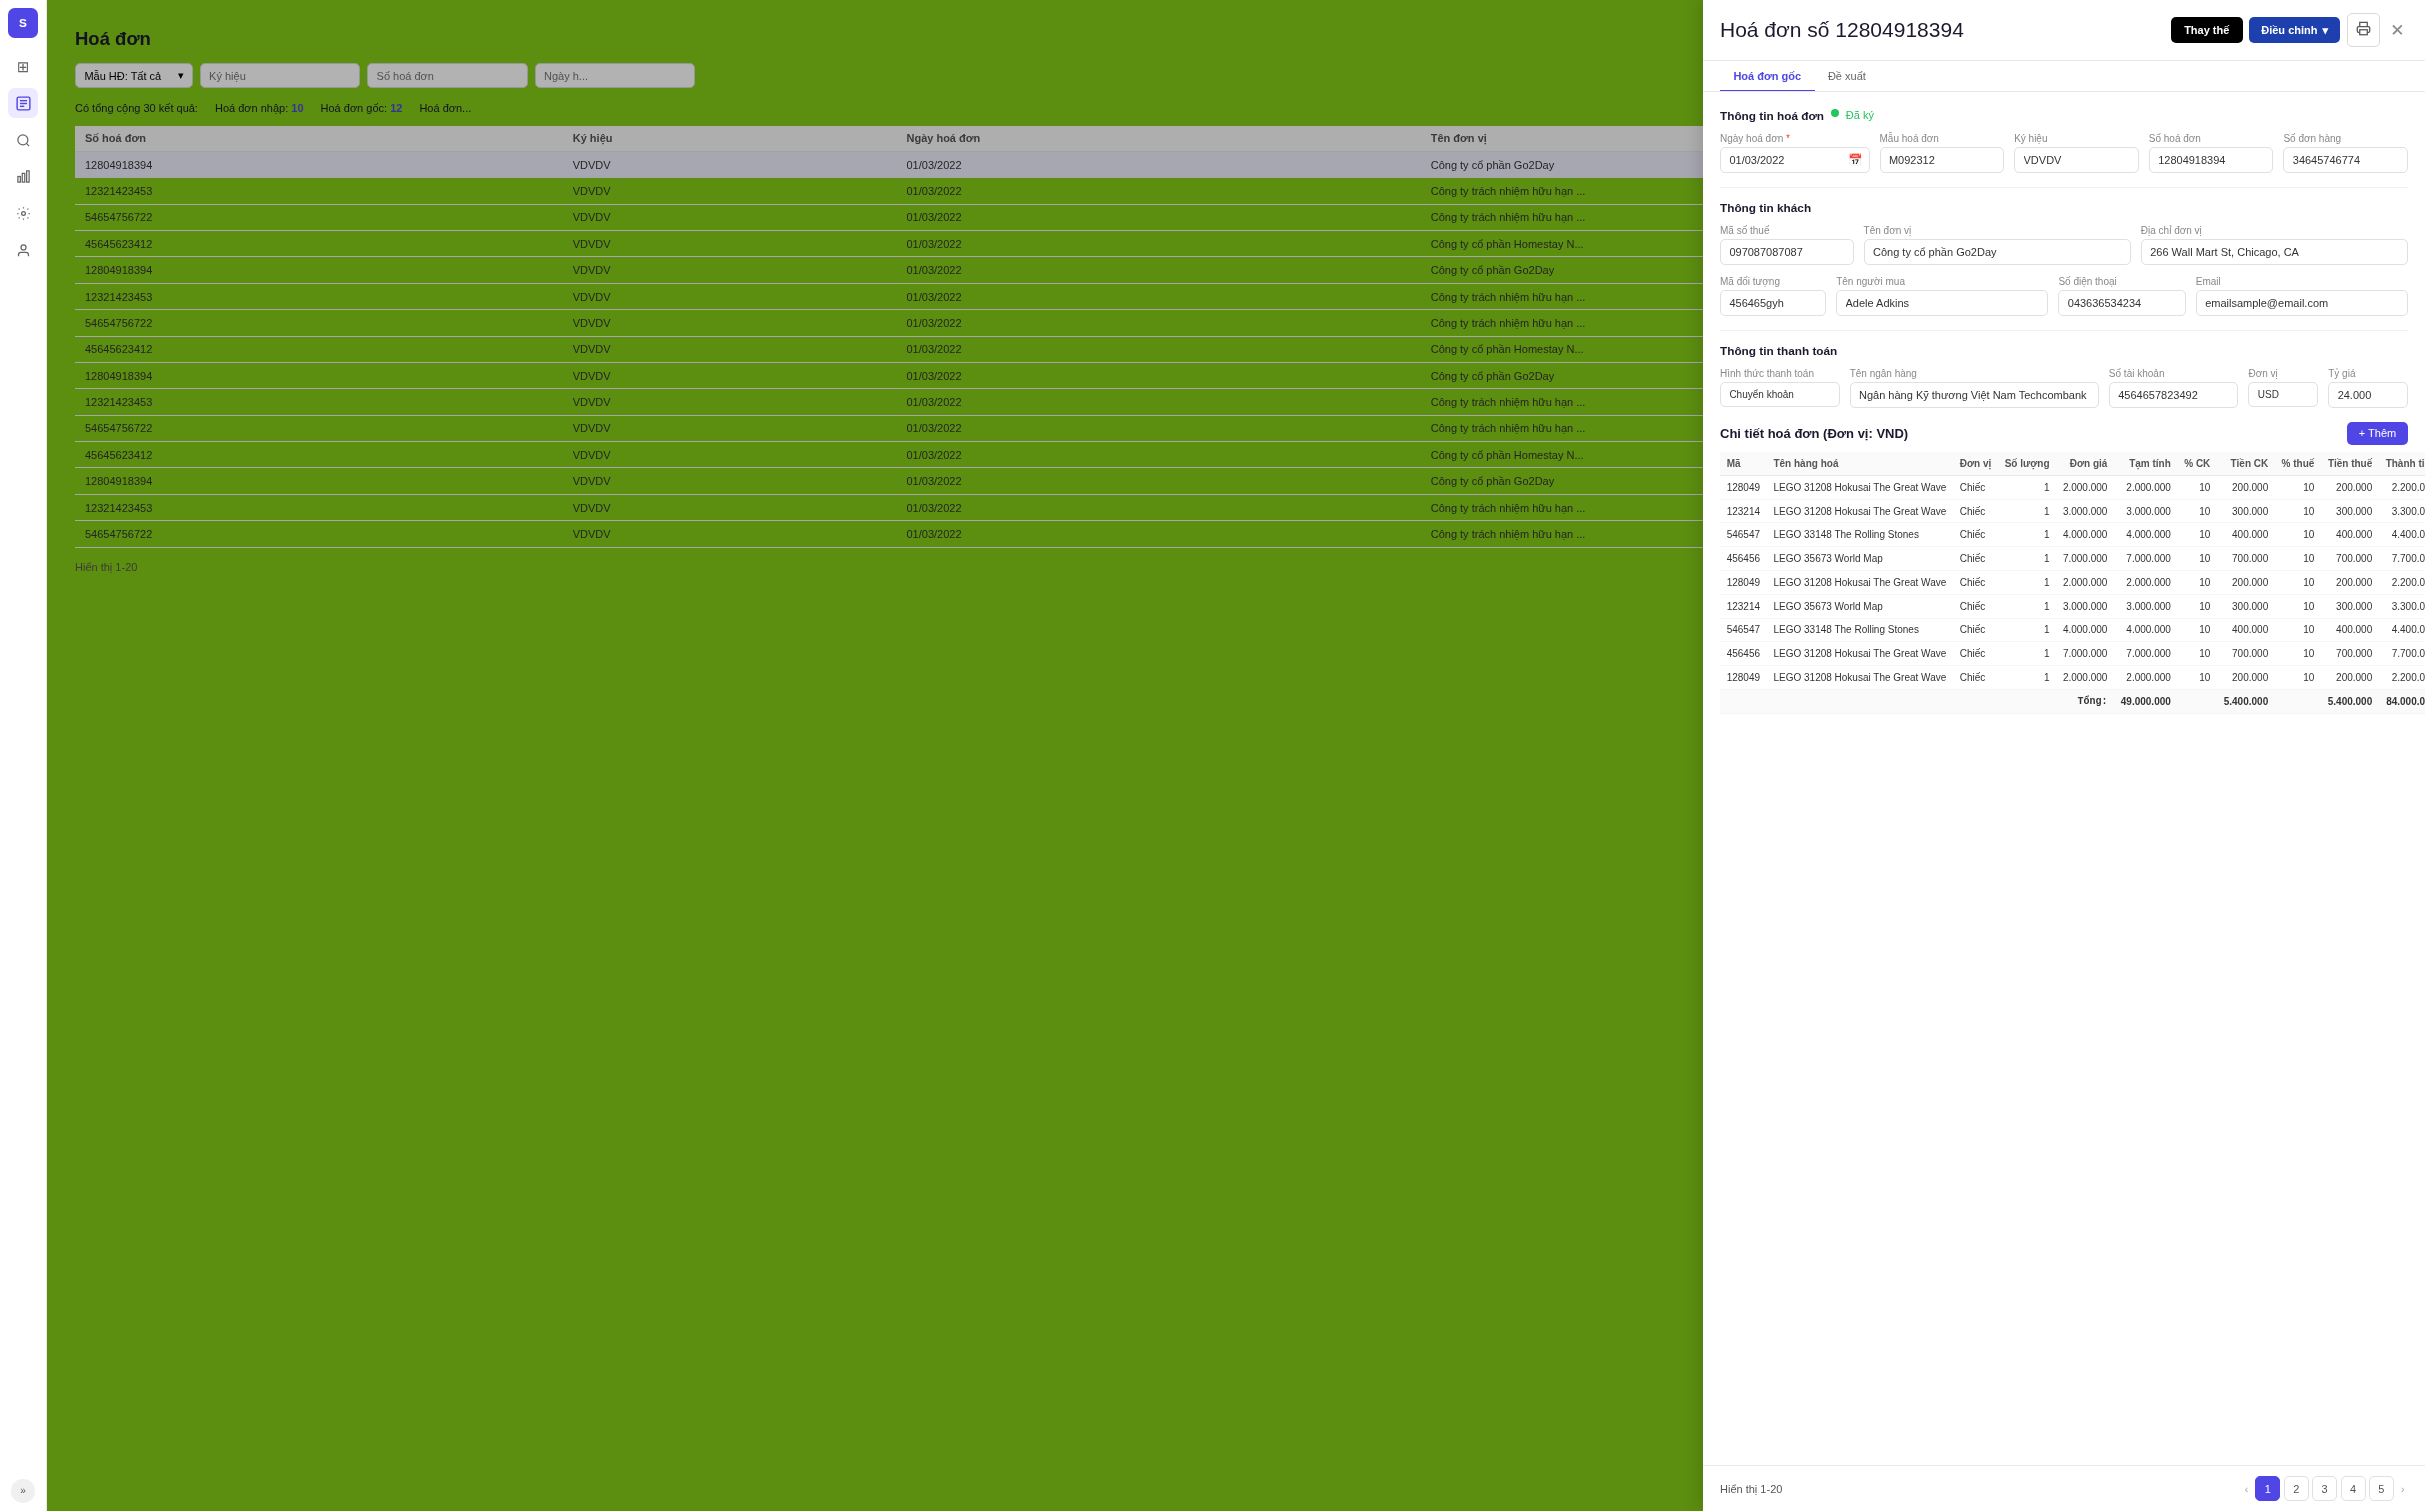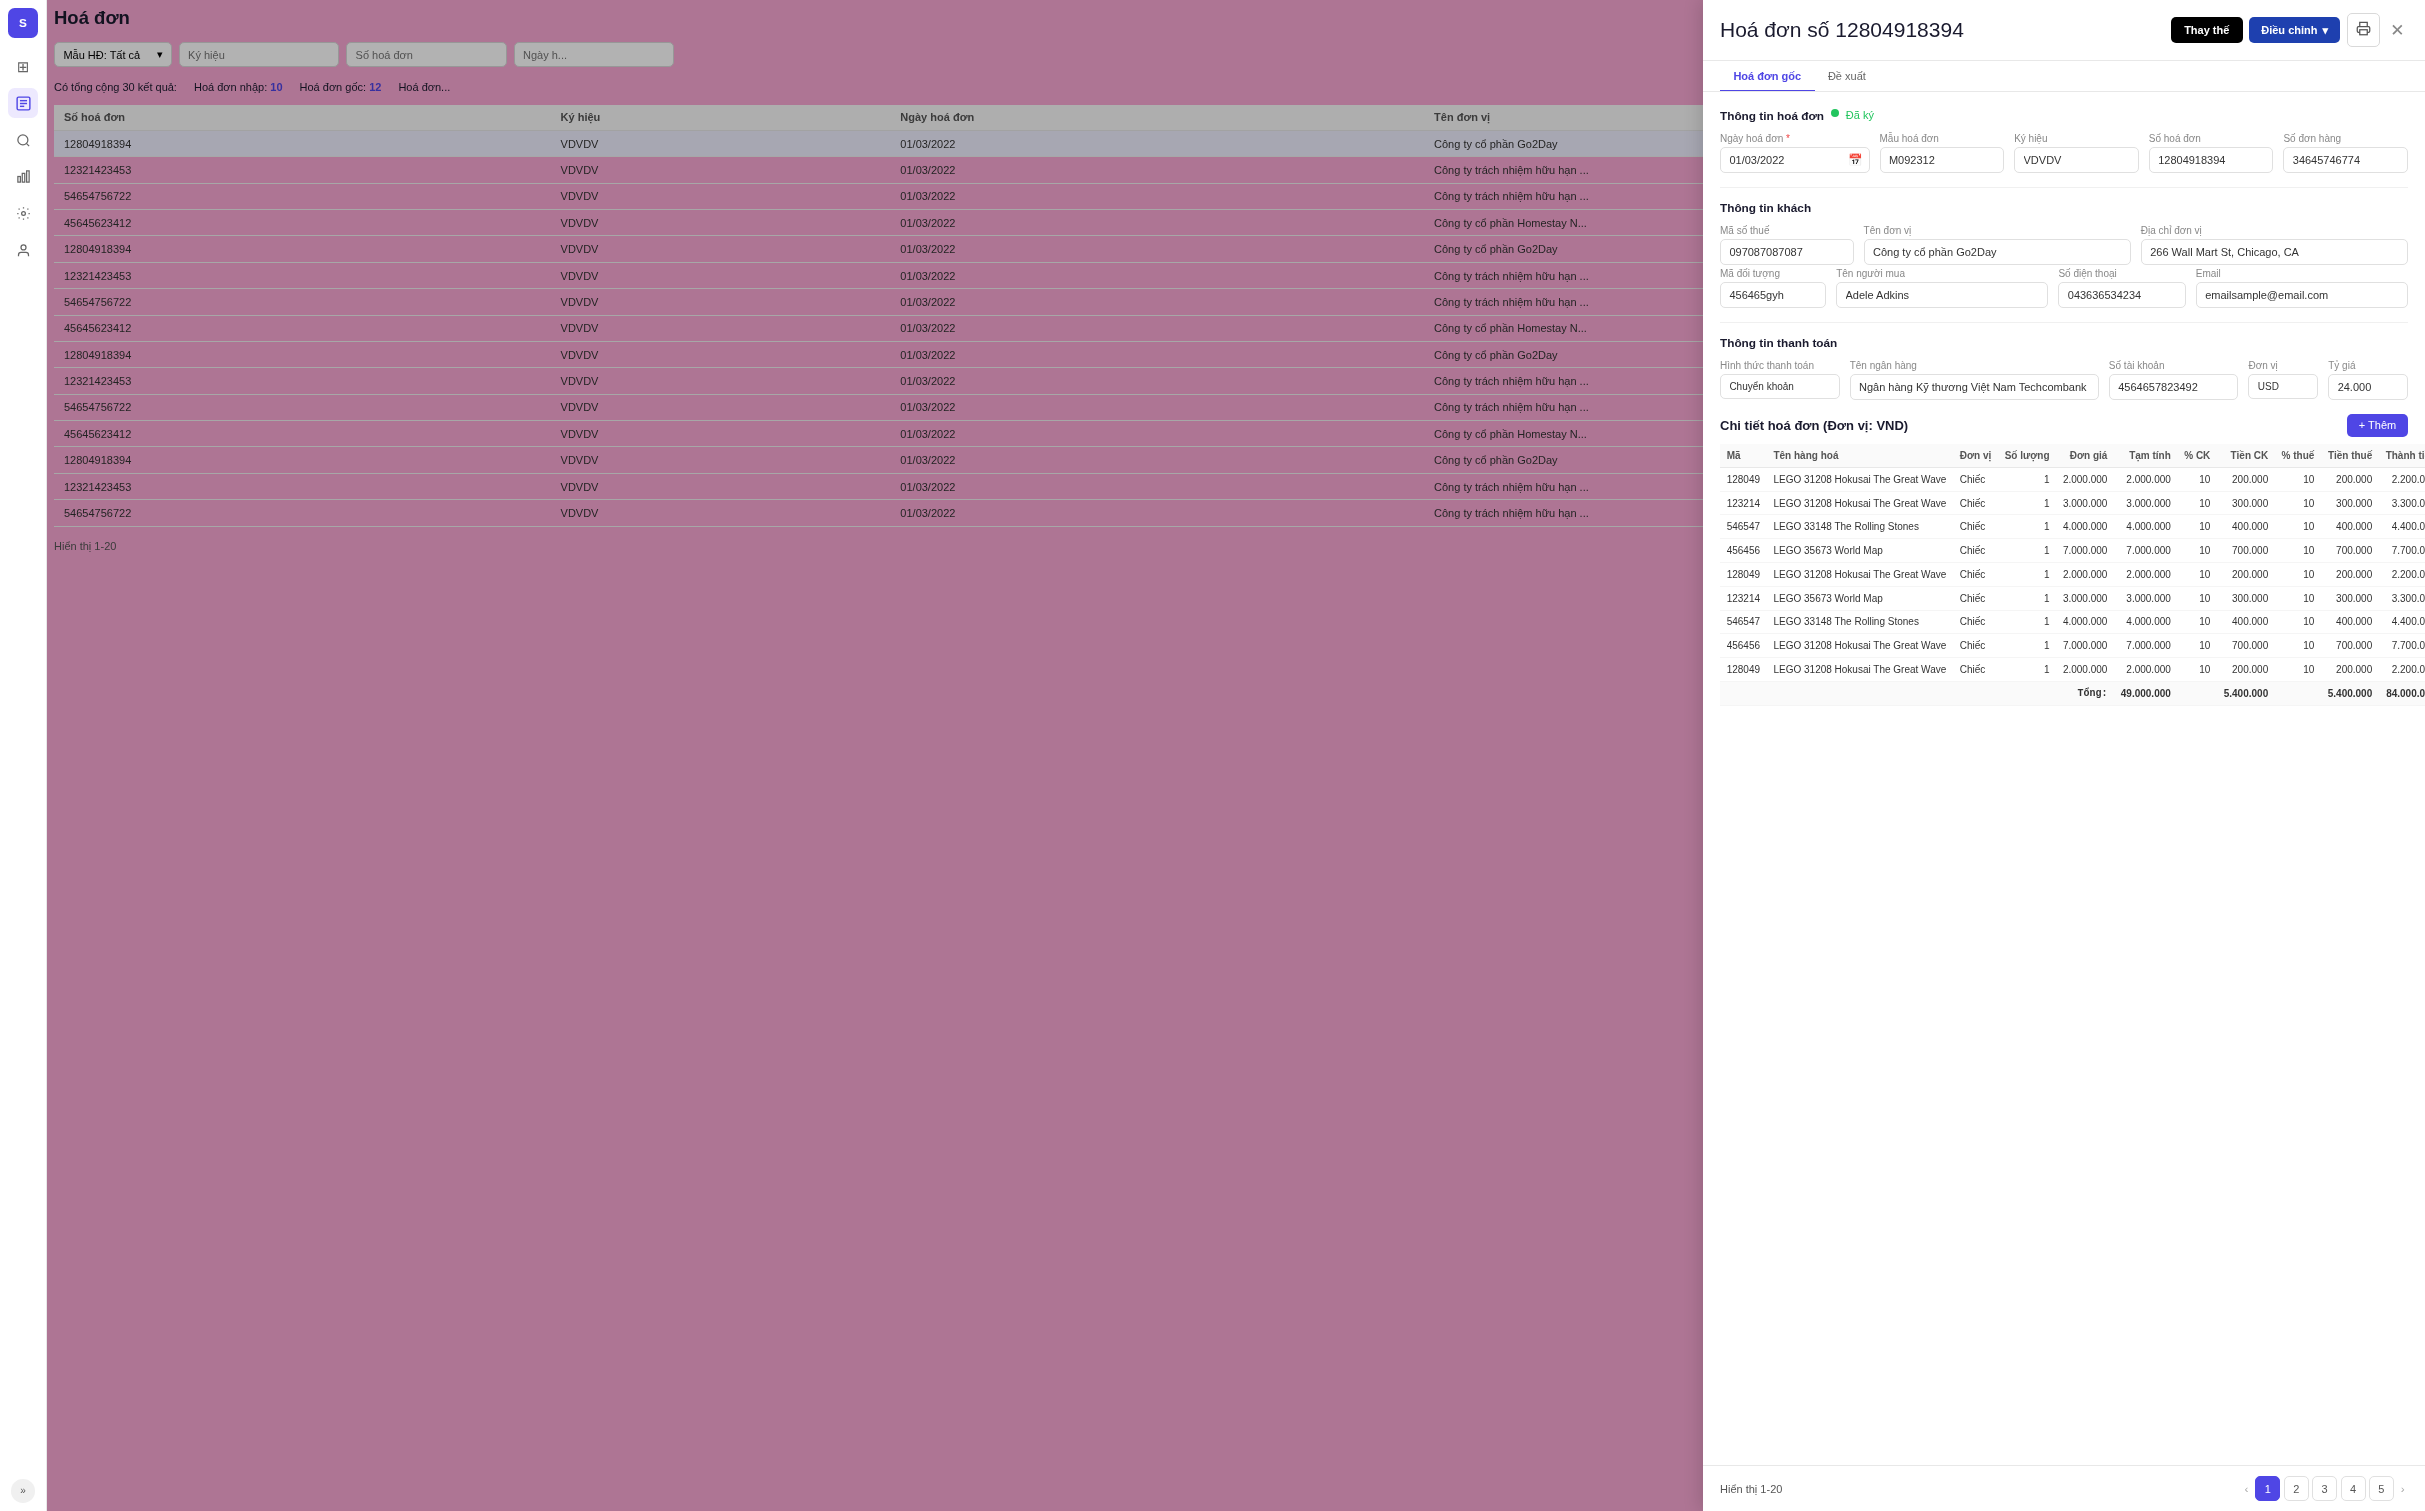--- a/index.html
+++ b/index.html
@@ -6,21 +6,21 @@
     body { font-family: -apple-system, BlinkMacSystemFont, 'Segoe UI', sans-serif; font-size: 11px; background: #f0f2f5; display: flex; height: 100vh; overflow: hidden; }
 
     
     .sidebar { width: 47px; background: #fff; display: flex; flex-direction: column; align-items: center; padding: 8.4px 0; border-right: 0.8px solid #e8e8e8; gap: 6.7px; flex-shrink: 0; }
     .sidebar-logo { width: 30px; height: 30px; background: #4f46e5; border-radius: 6.7px; display: flex; align-items: center; justify-content: center; color: #fff; font-weight: bold; font-size: 11.8px; margin-bottom: 6.7px; }
     .sidebar-icon { width: 30px; height: 30px; display: flex; align-items: center; justify-content: center; border-radius: 6.7px; cursor: pointer; color: #666; font-size: 15px; }
     .sidebar-icon.active { background: #ede9fe; color: #4f46e5; }
 
     
     .main { flex: 1; overflow: hidden; position: relative; }
-    .list-area { width: 100%; height: 100%; background: #f9a8d4; padding: 7px; overflow-y: auto; }
+    .list-area { width: 100%; height: 100%; background: #84cc16; padding: 28px; overflow-y: auto; }
     .page-title { font-size: 18.5px; font-weight: 600; color: #1a1a2e; margin-bottom: 13.4px; }
     .filters { display: flex; gap: 6.7px; margin-bottom: 13.4px; }
     .filter-select { border: 0.8px solid #d9d9d9; border-radius: 5px; padding: 5px 8.4px; font-size: 11px; background: #fff; min-width: 118px; display: flex; align-items: center; justify-content: space-between; cursor: pointer; }
     .filter-input { border: 0.8px solid #d9d9d9; border-radius: 5px; padding: 5px 8.4px; font-size: 11px; min-width: 84px; color: #999; }
     .filter-date { border: 0.8px solid #d9d9d9; border-radius: 5px; padding: 5px 8.4px; font-size: 11px; min-width: 84px; color: #999; }
 
     .summary { display: flex; gap: 17px; margin-bottom: 11.8px; font-size: 11px; color: #555; }
     .summary span { color: #1a1a2e; }
     .summary a { color: #4f46e5; font-weight: 600; text-decoration: none; }
 
@@ -44,21 +44,21 @@
 
     .modal-tabs { display: flex; border-bottom: 0.8px solid #e8e8e8; padding: 0 17px; }
     .tab { padding: 8.4px 13.4px; font-size: 11px; cursor: pointer; color: #666; border-bottom: 1.7px solid transparent; }
     .tab.active { color: #4f46e5; border-bottom: 1.7px solid #4f46e5; font-weight: 600; }
 
     .modal-body { padding: 17px; flex: 1; }
     .section-title { font-size: 11.8px; font-weight: 700; color: #1a1a2e; margin-bottom: 10px; display: flex; gap: 6.7px; }
     .status-dot { width: 8.4px; height: 8.4px; background: #22c55e; border-radius: 50%; display: inline-block; }
     .status-text { color: #22c55e; font-size: 11px; font-weight: 500; }
 
-    .form-grid { display: grid; gap: 10px; margin-bottom: 3px; }
+    .form-grid { display: grid; gap: 10px; margin-bottom: 11px; }
     .form-grid-4 { grid-template-columns: 1fr 1fr 1fr 1fr 1fr; }
 
     .form-field { display: flex; flex-direction: column; gap: 3.4px; }
     .form-label { font-size: 10px; color: #888; }
     .form-input { border: 0.8px solid #e0e0e0; border-radius: 5px; padding: 5.9px 8.4px; font-size: 11px; color: #333; background: #fff; width: 100%; }
     .input-with-icon { position: relative; }
     .input-with-icon .form-input { padding-right: 27px; }
     .input-icon { position: absolute; right: 6.7px; top: 50%; transform: translateY(-50%); color: #aaa; font-size: 11.8px; }
 
     .form-select { border: 0.8px solid #e0e0e0; border-radius: 5px; padding: 5.9px 8.4px; font-size: 10px; color: #333; background: #fff; width: 100%; appearance: none; cursor: pointer; }

